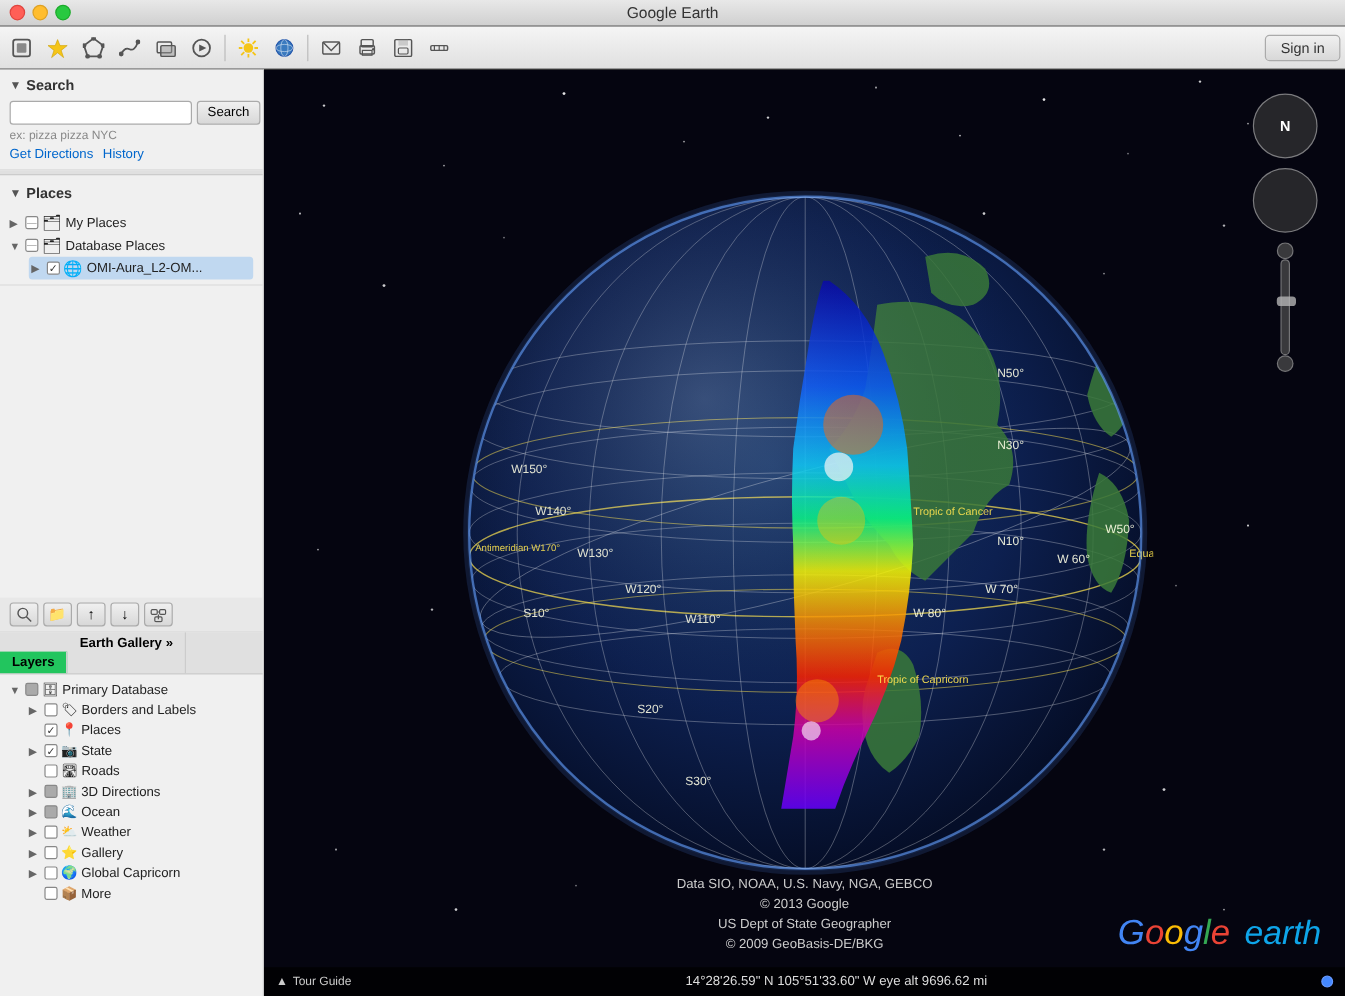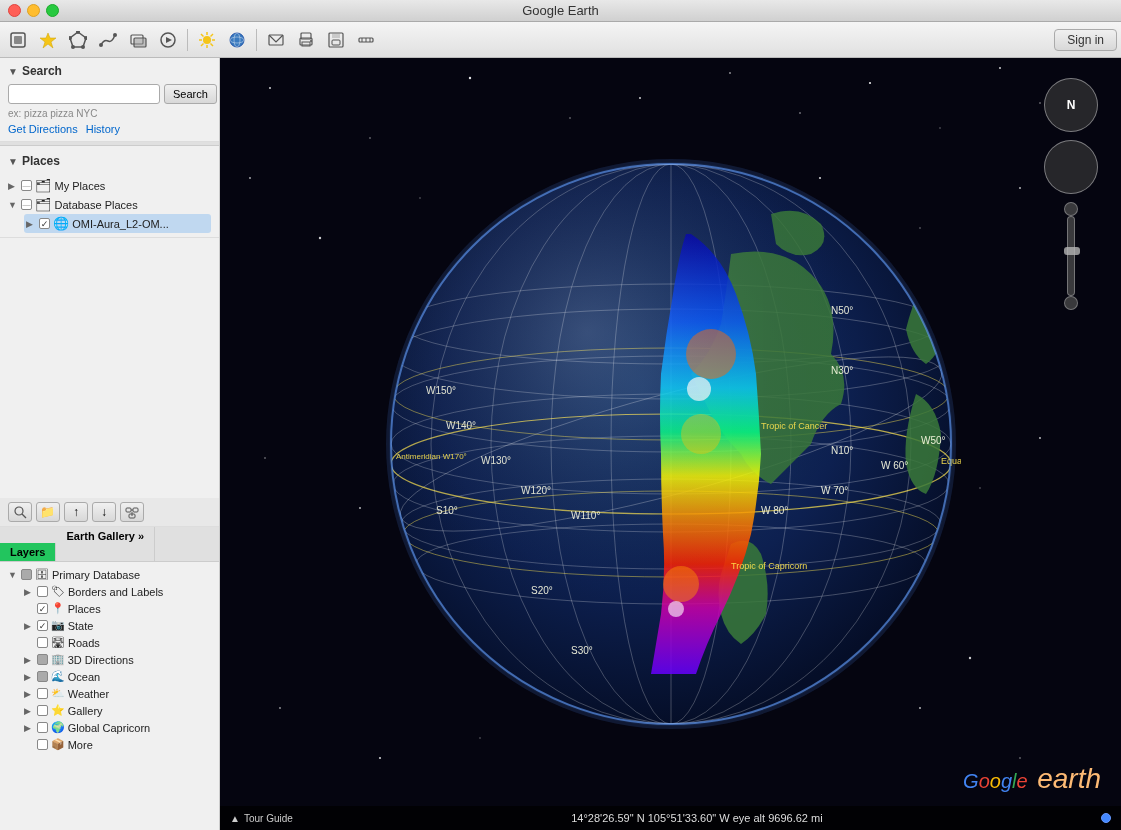--- a/index.html
+++ b/index.html
@@ -799,26 +799,32 @@
       <div class="zoom-circle"></div>
       <div class="zoom-slider-container">
         <div class="zoom-end"></div>
         <div class="zoom-track">
           <div class="zoom-thumb"></div>
         </div>
         <div class="zoom-end"></div>
       </div>
     </div>
 
+    <div id="attribution">
+      <div>Data SIO, NOAA, U.S. Navy, NGA, GEBCO</div>
+      <div>© 2013 Google</div>
+      <div>US Dept of State Geographer</div>
+      <div>© 2009 GeoBasis-DE/BKG</div>
+    </div>
 
     <div id="ge-watermark">
-      <span style="font-size:20px; font-style:italic; color:#eee;">
+      <span style="font-size:29px; font-style:italic; color:#eee;">
         <span style="color:#4285f4;">G</span><span style="color:#ea4335;">o</span><span style="color:#fbbc05;">o</span><span style="color:#4285f4;">g</span><span style="color:#34a853;">l</span><span style="color:#ea4335;">e</span>
       </span>
-      <span style="font-size:28px; font-style:italic; color:#fdba74; margin-left:4px;">earth</span>
+      <span style="font-size:28px; font-style:italic; color:#0ea5e9; margin-left:4px;">earth</span>
     </div>
 
     <div id="status-bar">
       <div class="status-left">
         <span>▲</span>
         <span>Tour Guide</span>
       </div>
       <div class="status-coords">14°28'26.59" N  105°51'33.60" W  eye alt 9696.62 mi</div>
       <div class="status-dot"></div>
     </div>

